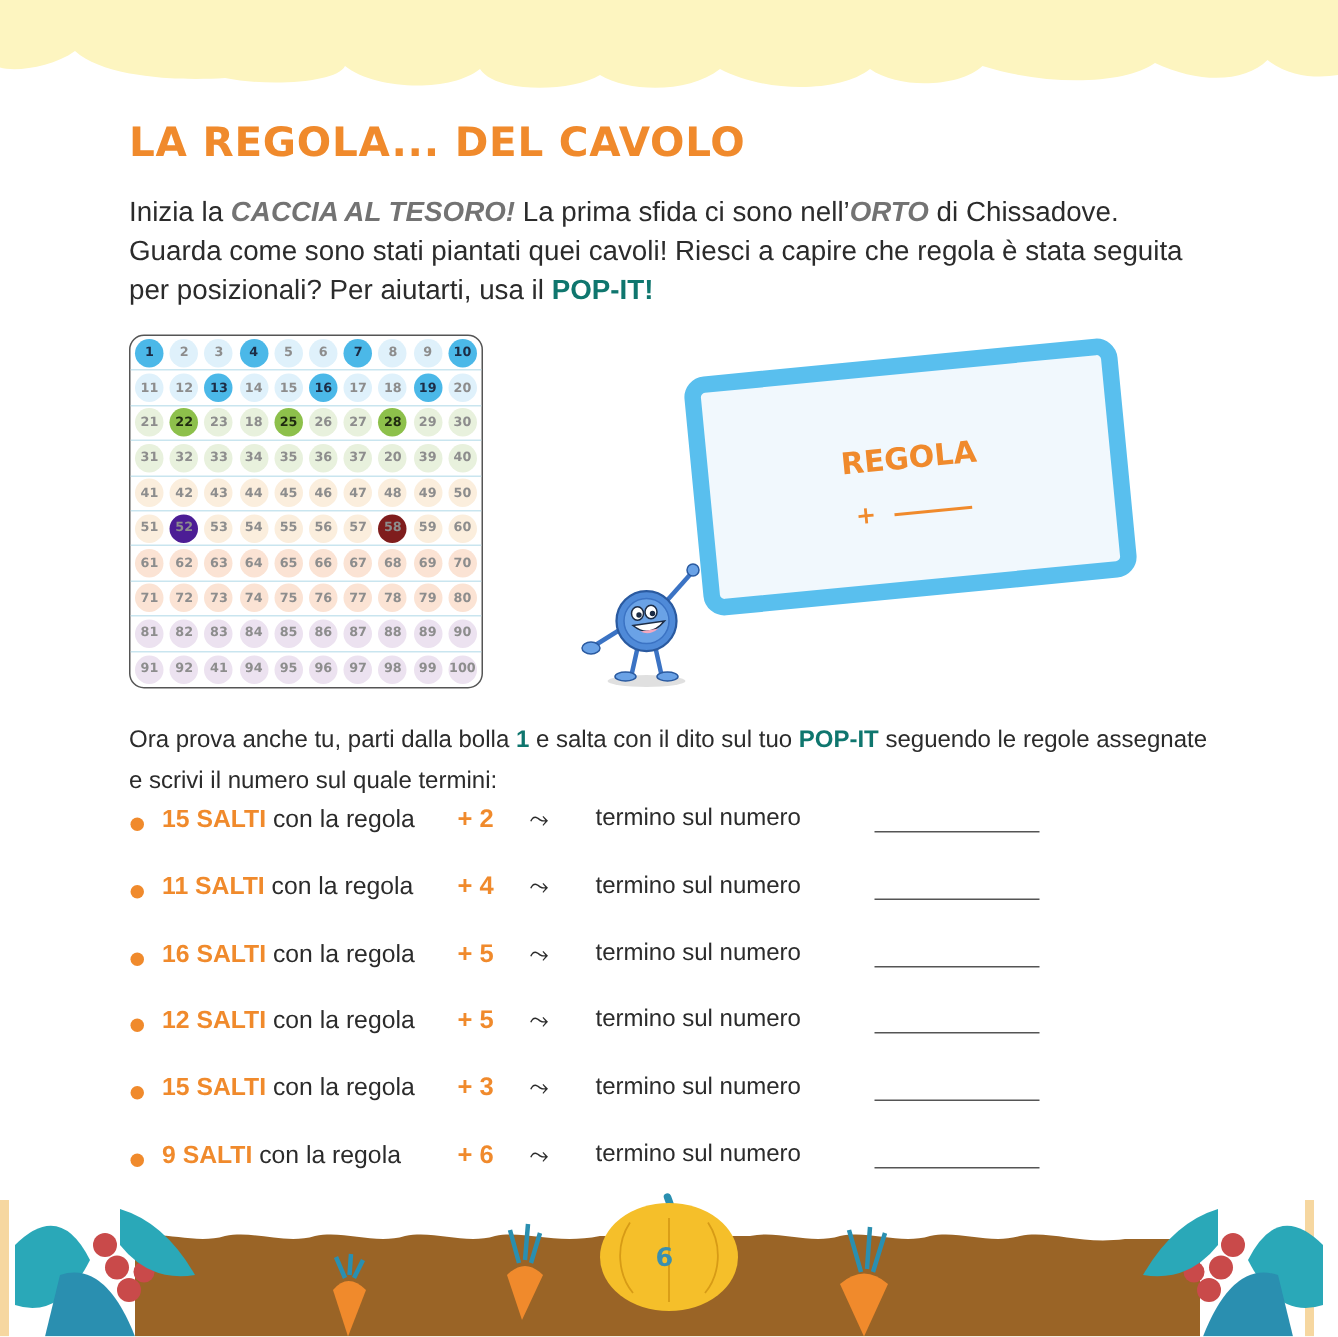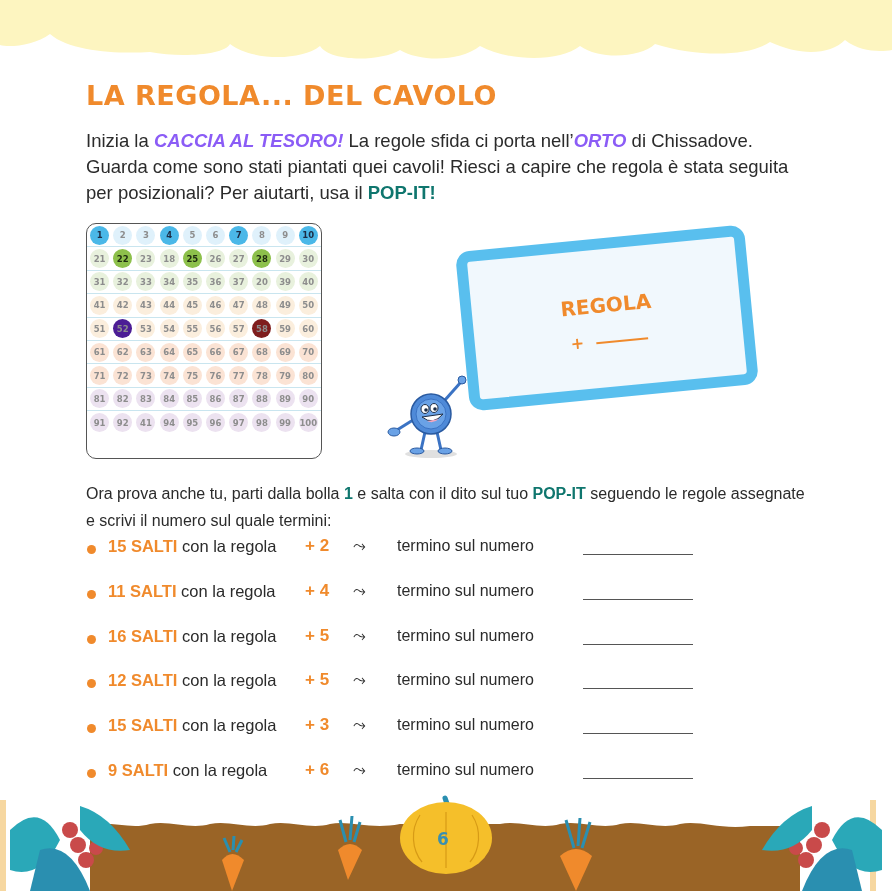--- a/index.html
+++ b/index.html
@@ -11,21 +11,21 @@
   .title {
     position: absolute; left: 86px; top: 80px;
     font-family: "DejaVu Sans", sans-serif; font-weight: bold; font-size: 27px;
     color: #f08a2c; letter-spacing: 0.5px;
   }
   .intro {
     position: absolute; left: 86px; top: 128px; width: 720px;
     font-size: 18.5px; line-height: 26px; color: #2b2b2b;
   }
   .hl { color: #0f766e; font-weight: bold; }
-  .hl-i { color: #8b5cf6; font-weight: bold; font-style: italic; }
+  .hl-i { color: #737373; font-weight: bold; font-style: italic; }
 
   .grid-wrap {
     position: absolute; left: 86px; top: 223px; width: 236px; height: 236px;
     border: 1.5px solid #555; border-radius: 10px; overflow: hidden; background: #fff;
   }
   .grid-row { display: flex; height: 23.4px; border-bottom: 1px solid #c9e5ef; align-items: center; justify-content: space-around; padding: 0 1px; }
   .grid-row:last-child { border-bottom: none; }
   .cell {
     width: 19px; height: 19px; border-radius: 50%;
     font-size: 8.5px; font-weight: bold; color: #8d8d8d;
@@ -75,35 +75,47 @@
 </head>
 <body>
 
 <svg class="cloud-top" viewBox="0 0 892 70" preserveAspectRatio="none">
   <path fill="#fdf5c0" d="M0,0 H892 V50 C880,52 860,52 845,40 C830,55 800,56 770,42 C750,56 700,58 655,44 C640,58 600,60 580,46 C560,62 510,62 480,46 C460,62 420,62 400,50 C380,62 330,62 320,46 C300,62 250,60 230,44 C225,55 180,58 150,52 C120,54 70,52 50,34 C35,45 10,48 0,45 Z"></path>
 </svg>
 
 <div class="title">LA REGOLA... DEL CAVOLO</div>
 
 <div class="intro">
-  <span>Inizia la </span><span class="hl-i">CACCIA AL TESORO!</span><span> La regole sfida ci porta nell’</span><span class="hl-i">ORTO</span><span> di Chissadove. Guarda come sono stati piantati quei cavoli! Riesci a capire che regola è stata seguita per posizionali? Per aiutarti, usa il </span><span class="hl">POP-IT!</span>
+  <span>Inizia la </span><span class="hl-i">CACCIA AL TESORO!</span><span> La prima sfida ci sono nell’</span><span class="hl-i">ORTO</span><span> di Chissadove. Guarda come sono stati piantati quei cavoli! Riesci a capire che regola è stata seguita per posizionali? Per aiutarti, usa il </span><span class="hl">POP-IT!</span>
 </div>
 
 <div class="grid-wrap" id="grid">
     <div class="grid-row">
       <div class="cell on-blue" style="">1</div>
       <div class="cell" style="background: rgb(223, 241, 251);">2</div>
       <div class="cell" style="background: rgb(223, 241, 251);">3</div>
       <div class="cell on-blue" style="">4</div>
       <div class="cell" style="background: rgb(223, 241, 251);">5</div>
       <div class="cell" style="background: rgb(223, 241, 251);">6</div>
       <div class="cell on-blue" style="">7</div>
       <div class="cell" style="background: rgb(223, 241, 251);">8</div>
       <div class="cell" style="background: rgb(223, 241, 251);">9</div>
       <div class="cell on-blue" style="">10</div>
+    </div>
+    <div class="grid-row">
+      <div class="cell" style="background: rgb(223, 241, 251);">11</div>
+      <div class="cell" style="background: rgb(223, 241, 251);">12</div>
+      <div class="cell on-blue" style="">13</div>
+      <div class="cell" style="background: rgb(223, 241, 251);">14</div>
+      <div class="cell" style="background: rgb(223, 241, 251);">15</div>
+      <div class="cell on-blue" style="">16</div>
+      <div class="cell" style="background: rgb(223, 241, 251);">17</div>
+      <div class="cell" style="background: rgb(223, 241, 251);">18</div>
+      <div class="cell on-blue" style="">19</div>
+      <div class="cell" style="background: rgb(223, 241, 251);">20</div>
     </div>
     <div class="grid-row">
       <div class="cell" style="background: rgb(232, 241, 221);">21</div>
       <div class="cell on-green" style="">22</div>
       <div class="cell" style="background: rgb(232, 241, 221);">23</div>
       <div class="cell" style="background: rgb(232, 241, 221);">18</div>
       <div class="cell on-green" style="">25</div>
       <div class="cell" style="background: rgb(232, 241, 221);">26</div>
       <div class="cell" style="background: rgb(232, 241, 221);">27</div>
       <div class="cell on-green" style="">28</div>

